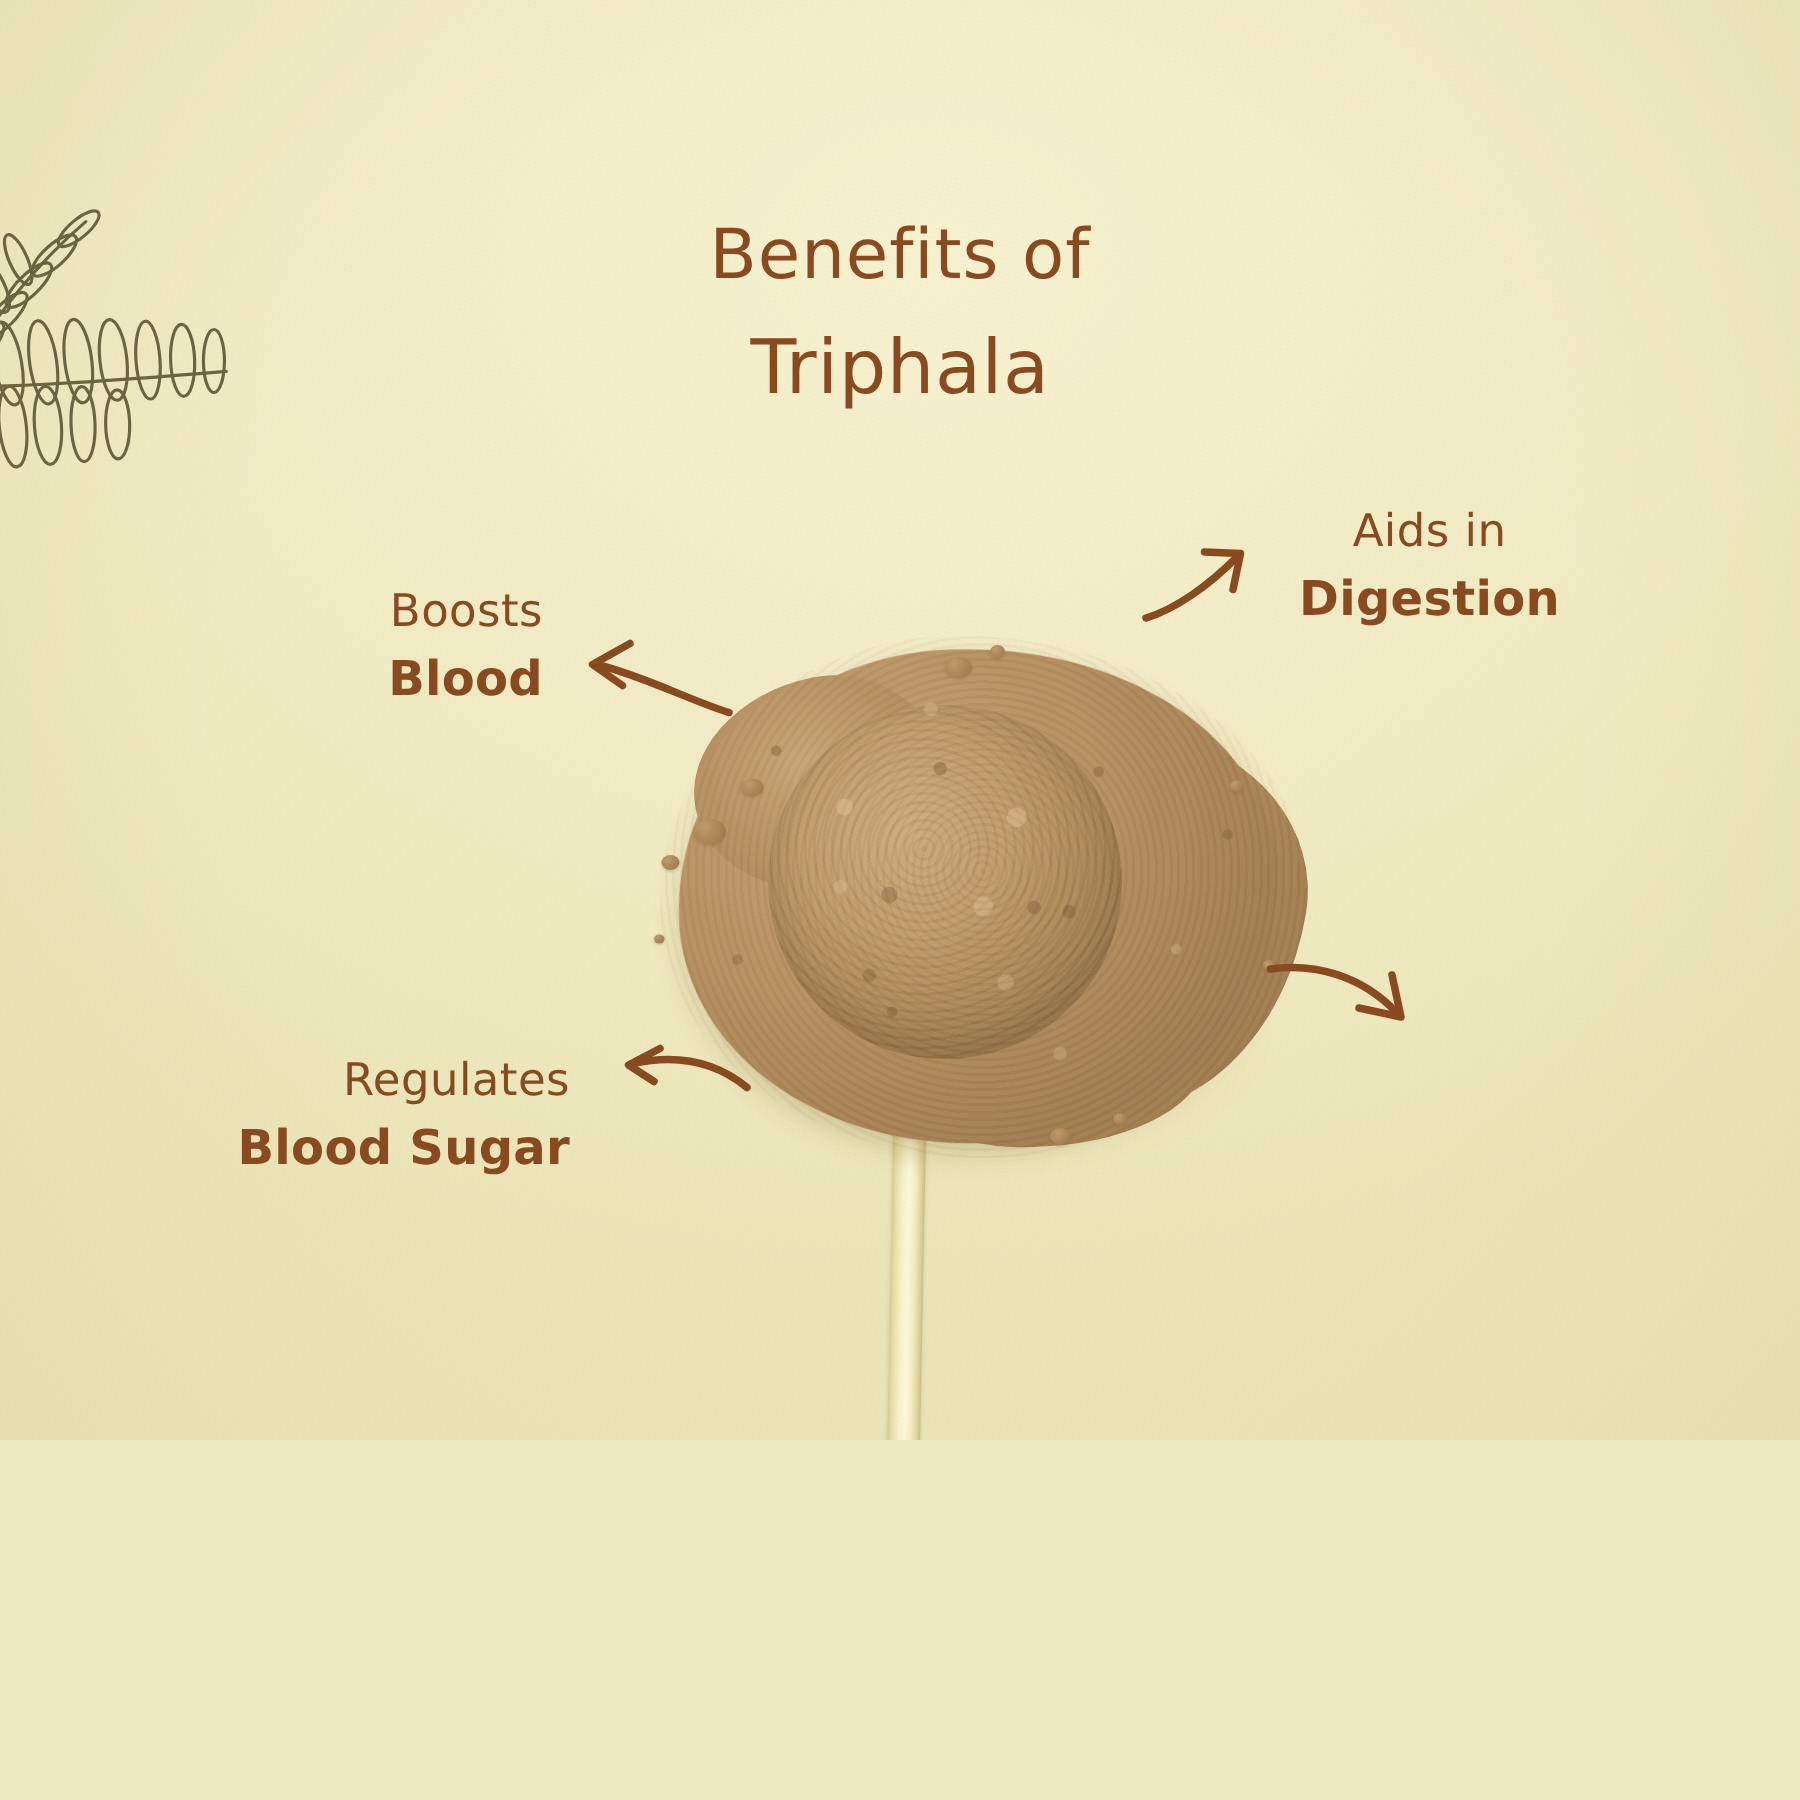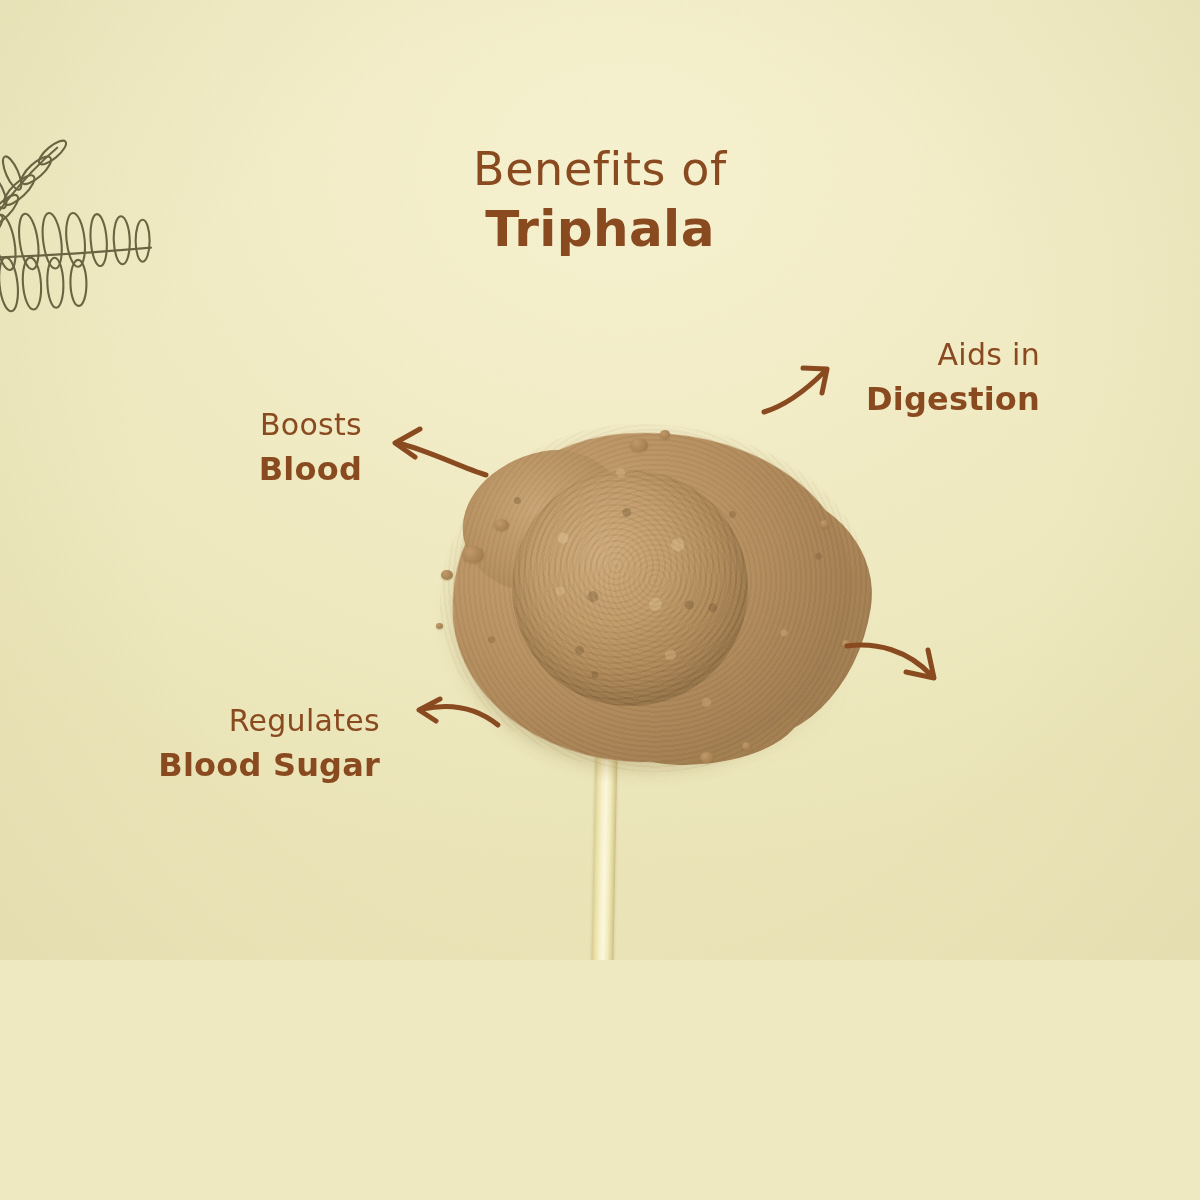--- a/index.html
+++ b/index.html
@@ -43,23 +43,23 @@
   }
   .title-line1 {
     display: block;
     font-size: 46px;
     font-weight: 400;
     letter-spacing: .6px;
     color: #8A4A20;
   }
   .title-line2 {
     display: block;
-    margin-top: 11px;
+    margin-top: 27px;
     font-size: 50px;
-    font-weight: 700;
+    font-weight: 400;
     letter-spacing: .4px;
     color: #8A4A20;
   }
 
   
   .benefit {
     position: absolute;
     line-height: 1.30;
     color: #8A4A20;
     white-space: nowrap;
@@ -70,25 +70,25 @@
     font-weight: 400;
     letter-spacing: .3px;
   }
   .benefit .strong {
     display: block;
     font-size: 32px;
     font-weight: 700;
     letter-spacing: .2px;
     margin-top: 5px;
   }
-  .b-right  { text-align: right; }
+  .b-right  { text-align: center; }
   .b-left   { text-align: right; }
 
   #benefit-digestion   { left: 866px;  top: 335px; }
-  #benefit-energy      { right: 838px; top: 405px; }
+  #benefit-energy      { right: 838px; top: 388px; }
   #benefit-bloodsugar  { right: 820px; top: 701px; }
   #benefit-immunity    { left: 925px;  top: 701px; }
 
   
   .arrow-svg {
     position: absolute;
     overflow: visible;
     pointer-events: none;
   }
   .arrow-svg path {

